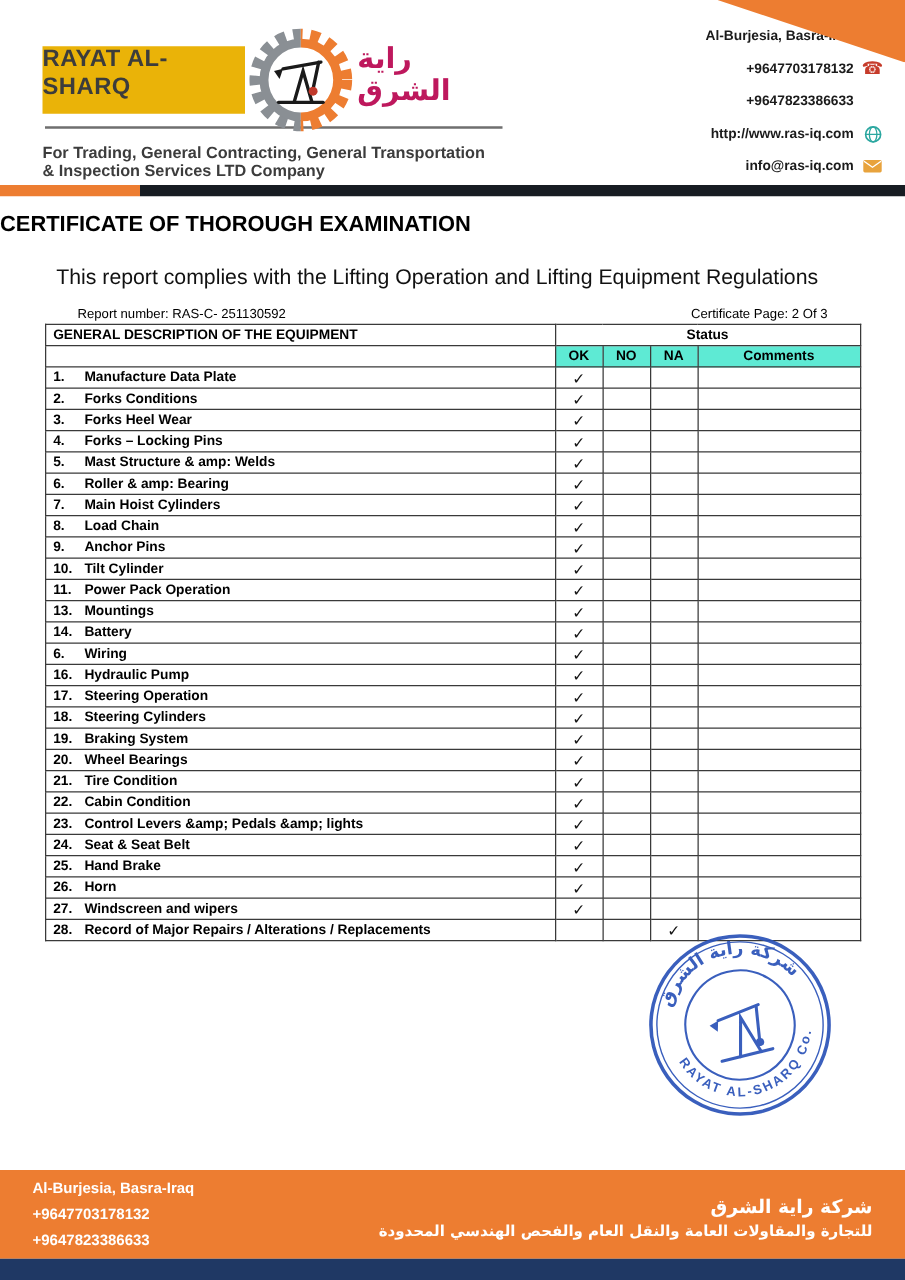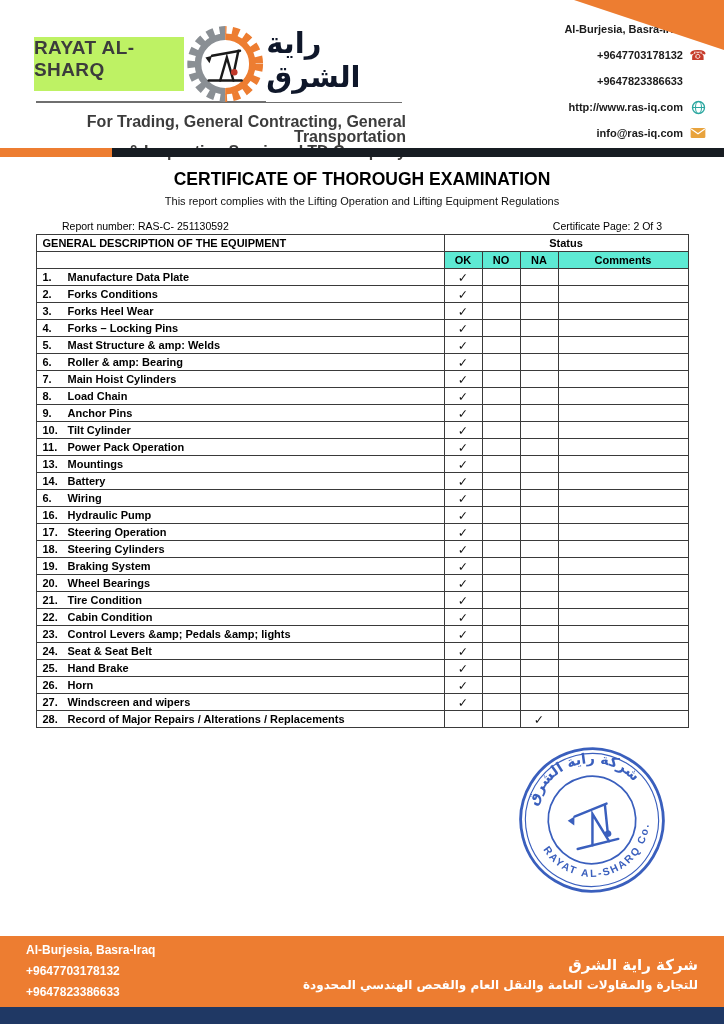--- a/index.html
+++ b/index.html
@@ -8,40 +8,40 @@
 
   
   .corner-triangle { position: absolute; top: 0; right: 0; width: 150px; height: 50px;
     background: #ED7D31; clip-path: polygon(0 0, 100% 0, 100% 100%); }
 
   
   .header { display: flex; justify-content: space-between; padding: 18px 8px 0 34px; height: 148px; }
   .brand { width: 372px; }
   .brand-row { display: flex; align-items: center; justify-content: space-between; position: relative; height: 92px; }
   .brand-row::after { content: ""; position: absolute; left: 2px; right: 4px; bottom: 7px; height: 2px; background: #6f6f6f; }
-  .brand-en { font-size: 19px; font-weight: bold; color: #3c3c3c; letter-spacing: .4px; position: relative; z-index: 1; background: #bef264; padding-bottom: 10px; }
-  .brand-ar { font-size: 29px; font-weight: bold; color: #0f172a; font-family: "DejaVu Sans", sans-serif; position: relative; z-index: 1; background: #fff; padding-bottom: 8px; }
+  .brand-en { font-size: 19px; font-weight: bold; color: #3c3c3c; letter-spacing: .4px; position: relative; z-index: 1; background: #eab308; padding-bottom: 10px; }
+  .brand-ar { font-size: 23px; font-weight: bold; color: #be185d; font-family: "DejaVu Sans", sans-serif; position: relative; z-index: 1; background: #fff; padding-bottom: 8px; }
   .logo { width: 94px; height: 94px; position: relative; z-index: 2; }
-  .tagline { text-align: right; font-size: 16px; font-weight: bold; color: #3c3c3c; line-height: 15px; margin-top: 4px; }
+  .tagline { text-align: left; font-size: 13px; font-weight: bold; color: #3c3c3c; line-height: 15px; margin-top: 4px; }
 
   .contacts { width: 205px; padding-top: 3px; padding-right: 10px; }
   .contact-row { display: flex; align-items: center; justify-content: flex-end; gap: 7px; margin-bottom: 10px; min-height: 16px; }
   .contact-text { font-size: 11px; font-weight: bold; color: #1b1b1b; white-space: nowrap; }
   .icon-slot { width: 16px; height: 16px; display: flex; align-items: center; justify-content: center; flex: 0 0 16px; }
   .phone-glyph { color: #c63b2a; font-size: 14px; line-height: 14px; font-family: "DejaVu Sans", sans-serif; }
 
   
   .divider { display: flex; height: 9px; }
   .divider-orange { width: 112px; background: #ED7D31; }
   .divider-dark { flex: 1; background: #171c22; }
 
   
-  .title-block { margin-top: 12px; text-align: center; }
+  .title-block { margin-top: 12px; text-align: left; }
   .title-block h1 { font-size: 17.5px; font-weight: bold; color: #000; }
-  .title-block p { font-size: 11px; color: #111; margin-top: 5px; }
+  .title-block p { font-size: 17px; color: #111; margin-top: 22px; padding-left: 45px; }
 
   
   .report-row { width: 600px; margin: 13px auto 2px; display: flex; justify-content: space-between; font-size: 10.5px; color: #000; }
 
   
   table.equipment { width: 652px; margin: 0 auto; border-collapse: collapse; table-layout: fixed; }
   .equipment td, .equipment th { border: 1px solid #3a3a3a; }
   .equipment th { font-size: 11px; color: #000; height: 17px; }
   .desc-header { text-align: left; padding: 2px 6px; }
   .status-header { text-align: center; }

